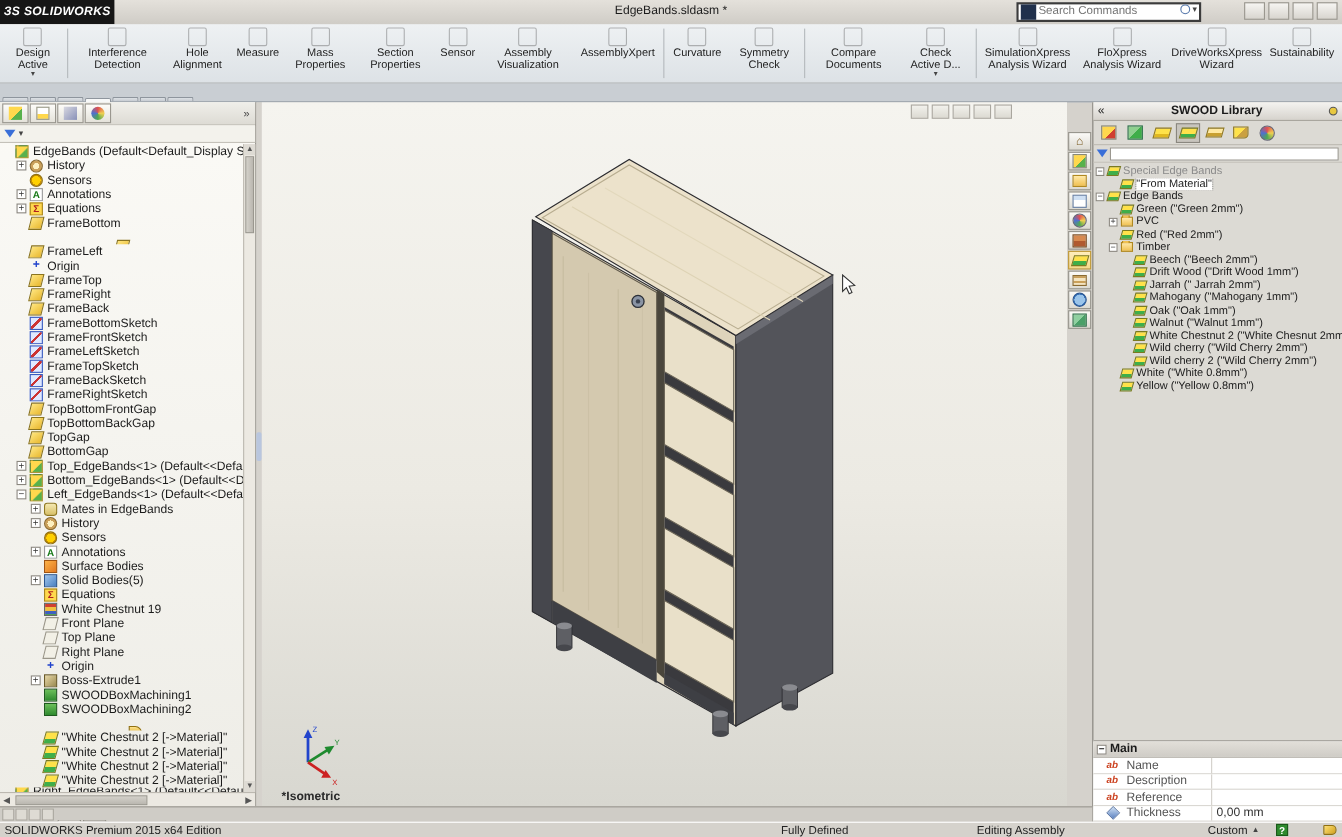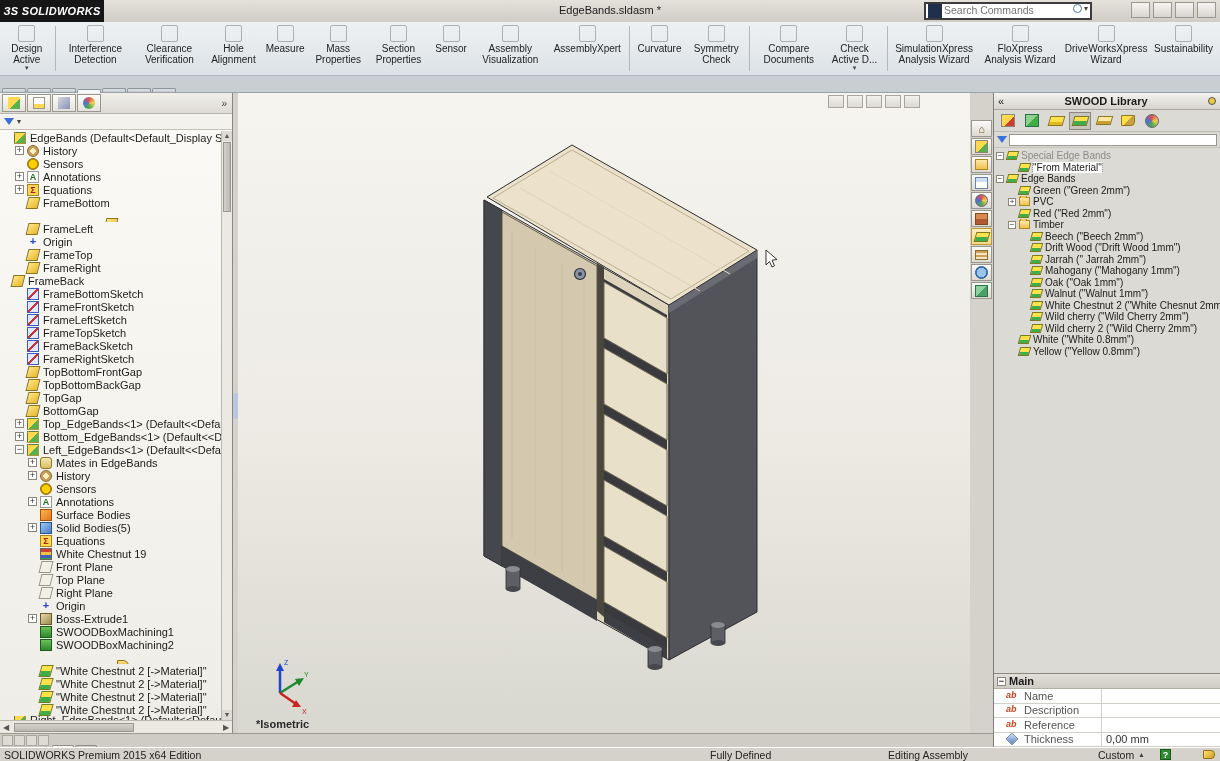--- a/index.html
+++ b/index.html
@@ -253,25 +253,20 @@
         <span class="rlbl">Design Active</span>
         <span class="rcaret">▾</span>
       </div>
       <i class="vdiv"></i>
       <div class="rbtn">
         <span class="ric ic-ic-interf"></span>
         <span class="rlbl">Interference Detection</span>
         <span class="rcaret"></span>
       </div>
       <div class="rbtn">
-        <span class="ric ic-ic-clear"></span>
-        <span class="rlbl">Clearance Verification</span>
-        <span class="rcaret"></span>
-      </div>
-      <div class="rbtn">
         <span class="ric ic-ic-hole"></span>
         <span class="rlbl">Hole Alignment</span>
         <span class="rcaret"></span>
       </div>
       <div class="rbtn">
         <span class="ric ic-ic-measure"></span>
         <span class="rlbl">Measure</span>
         <span class="rcaret"></span>
       </div>
       <div class="rbtn">
@@ -428,21 +423,21 @@
         <div class="trow" style="padding-left: 15px;">
           <span class="ebox empty"></span>
           <span class="ic ic-plane"></span>
           <span class="lbl">FrameTop</span>
         </div>
         <div class="trow" style="padding-left: 15px;">
           <span class="ebox empty"></span>
           <span class="ic ic-plane"></span>
           <span class="lbl">FrameRight</span>
         </div>
-        <div class="trow" style="">
+        <div class="trow" style="padding-left: 15px;">
           <span class="ebox empty"></span>
           <span class="ic ic-plane"></span>
           <span class="lbl">FrameBack</span>
         </div>
         <div class="trow" style="padding-left: 15px;">
           <span class="ebox empty"></span>
           <span class="ic ic-sketch"></span>
           <span class="lbl">FrameBottomSketch</span>
         </div>
         <div class="trow" style="padding-left: 15px;">

